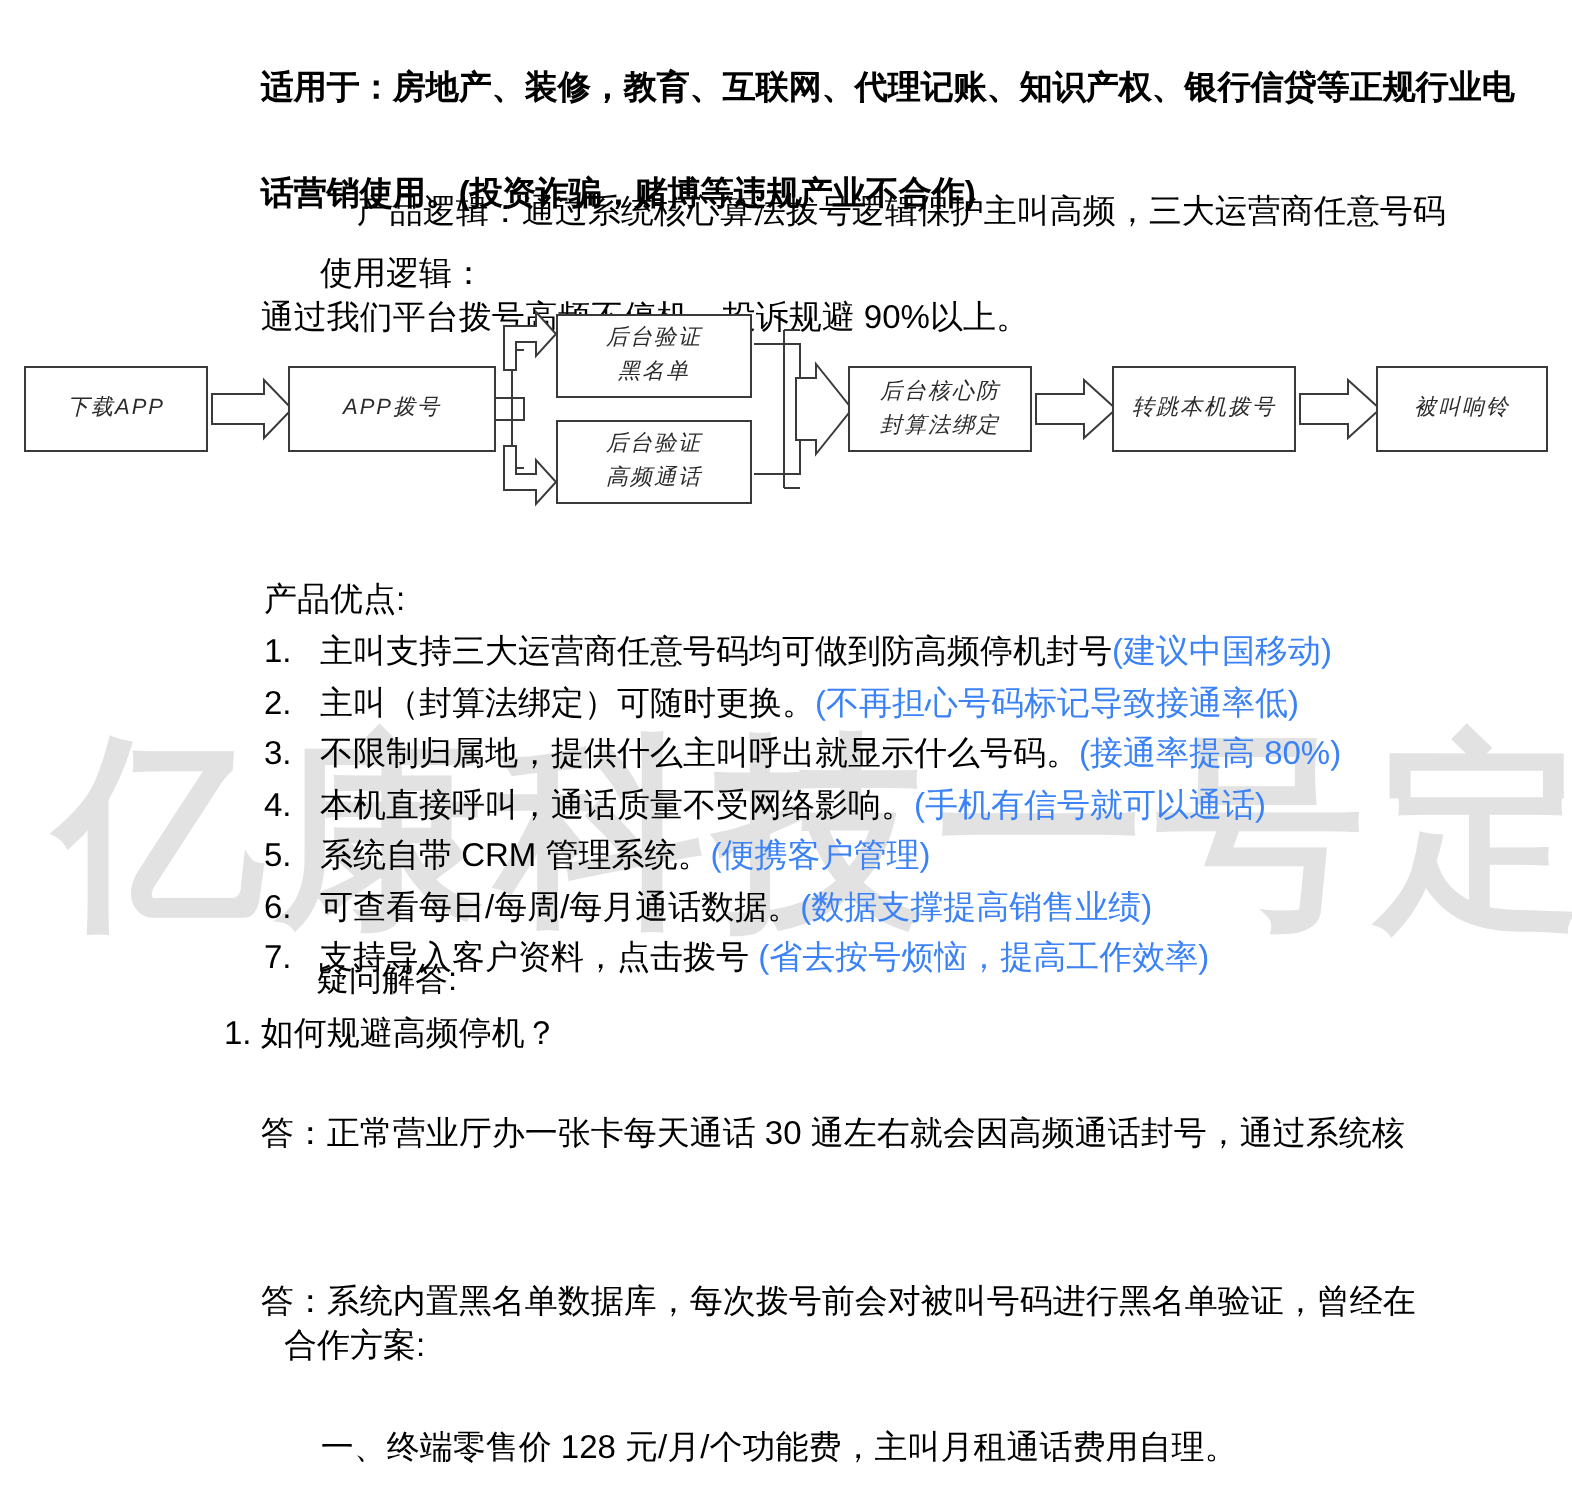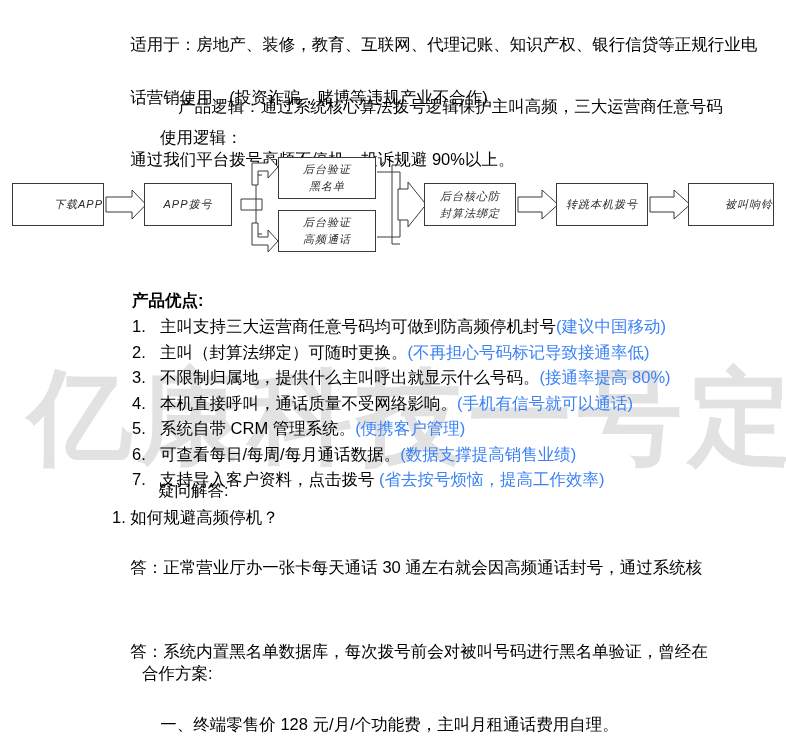--- a/index.html
+++ b/index.html
@@ -80,21 +80,21 @@
   
   #adv-list {
     position: absolute;
     left: 132px;
     top: 288px;
     width: 654px;
     z-index: 2;
   }
   #adv-title {
     font-size: 16.5px;
-    font-weight: 700;
+    font-weight: 400;
     line-height: 25px;
     margin-bottom: 1px;
   }
   .adv-row {
     display: flex;
     font-size: 16.5px;
     line-height: 25.5px;
     white-space: pre;
   }
   .adv-num {
@@ -104,21 +104,21 @@
   }
   .adv-txt { flex: 1 1 auto; }
 </style>
 </head>
 <body>
 
 <div id="page">
 
   <div id="watermark">亿康科技一号定制</div>
 
-  <div class="para layer" style="left:112px; top:4px; width:664px;">
+  <div class="para layer" style="left:112px; top:4px; width:664px;font-weight:bold;">
     <span>适用于：房地产、装修，教育、互联网、代理记账、知识产权、银行信贷等正规行业电</span><br>
     <span>话营销使用。(投资诈骗，赌博等违规产业不合作)</span>
   </div>
 
   <div class="para layer" style="left:112px; top:66px; width:664px;">
     <span class="ind"></span><span class="b">产品逻辑：</span><span>通过系统核心算法拨号逻辑保护主叫高频，三大运营商任意号码</span><br>
     <span>通过我们平台拨号高频不停机，投诉规避 90%以上。</span>
   </div>
 
   <div class="para layer b" style="left:160px; top:124px;">使用逻辑：</div>
@@ -144,25 +144,25 @@
       <polyline points="392,10 400,10" fill="none" stroke="#3a3a3a" stroke-width="1"></polyline>
       <polyline points="392,89 400,89" fill="none" stroke="#3a3a3a" stroke-width="1"></polyline>
 
       <polygon points="398,34 408,34 408,27 426,49.5 408,72 408,65 398,65" fill="#ffffff" stroke="#3a3a3a" stroke-width="1"></polygon>
 
       <polygon points="518,42 542,42 542,35 558,49.5 542,64 542,57 518,57" fill="#ffffff" stroke="#3a3a3a" stroke-width="1"></polygon>
 
       <polygon points="650,42 674,42 674,35 690,49.5 674,64 674,57 650,57" fill="#ffffff" stroke="#3a3a3a" stroke-width="1"></polygon>
     </svg>
 
-    <div class="fbox" style="left:12px; top:28px; width:92px; height:43px;justify-content:flex-end;">
+    <div class="fbox" style="left:12px; top:28px; width:92px; height:43px;">
       <span>下载APP</span>
     </div>
 
-    <div class="fbox" style="left:144px; top:28px; width:88px; height:43px;">
+    <div class="fbox" style="left:144px; top:28px; width:104px; height:43px;">
       <span>APP拨号</span>
     </div>
 
     <div class="fbox" style="left:278px; top:2px; width:98px; height:42px;">
       <div>
         <span>后台验证</span>
         <span>黑名单</span>
       </div>
     </div>
 
@@ -177,21 +177,21 @@
       <div>
         <span>后台核心防</span>
         <span>封算法绑定</span>
       </div>
     </div>
 
     <div class="fbox" style="left:556px; top:28px; width:92px; height:43px;">
       <span>转跳本机拨号</span>
     </div>
 
-    <div class="fbox" style="left:688px; top:28px; width:86px; height:43px;justify-content:flex-end;">
+    <div class="fbox" style="left:688px; top:28px; width:86px; height:43px;">
       <span>被叫响铃</span>
     </div>
   </div>
 
   <div id="adv-list">
     <div id="adv-title">产品优点:</div>
 
     <div class="adv-row">
       <span class="adv-num">1.</span>
       <span class="adv-txt"><span>主叫支持三大运营商任意号码均可做到防高频停机封号</span><span class="blue">(建议中国移动)</span></span>

